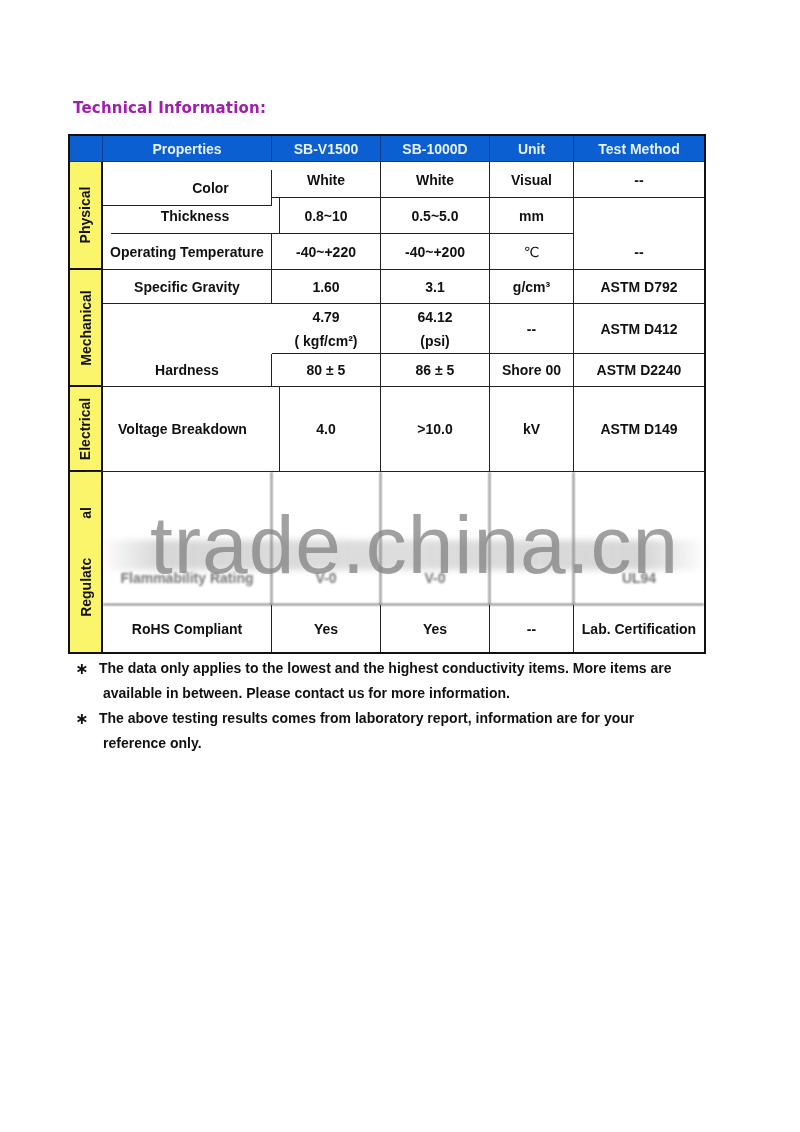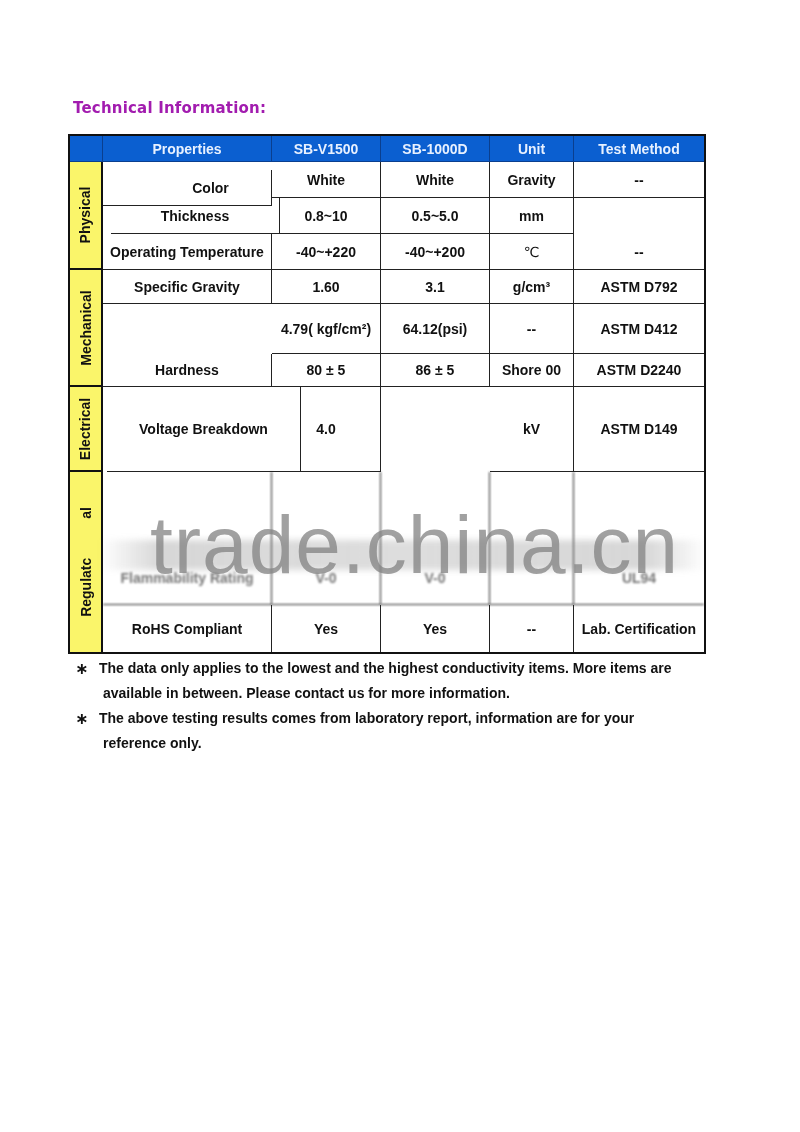--- a/index.html
+++ b/index.html
@@ -8,21 +8,21 @@
   .heading { position: absolute; left: 73px; top: 99px; font-family: "DejaVu Sans", sans-serif;
              font-weight: bold; font-size: 15px; color: #a21caf; letter-spacing: 0.2px; }
   .tbl { position: absolute; left: 68px; top: 134px; width: 638px; height: 520px;
          border: 2px solid #111; box-sizing: border-box; }
   .cell { position: absolute; box-sizing: border-box; display: flex; align-items: center;
           justify-content: center; text-align: center; font-weight: bold; font-size: 14px;
           line-height: 24px; border-right: 1.5px solid #222; border-bottom: 1.5px solid #222; }
   .hdr { background: #0b5fd0; color: #e8f1ff; font-size: 14px; border-color: #0a3f8f; }
   .sec { background: #faf56a; border-right: 2px solid #111; border-bottom: 2px solid #111; }
   .sec span { transform: rotate(-90deg); white-space: nowrap; font-size: 14px; color: #111; }
-  .multi { flex-direction: row; }
+  .multi { flex-direction: column; }
   .notes { position: absolute; left: 73px; top: 656px; width: 660px; font-size: 14px; font-weight: bold; color: #111; }
   .note { position: relative; padding-left: 26px; line-height: 25px; margin-bottom: 0px; }
   .note .star { position: absolute; left: 2px; top: 0; font-size: 16px; }
   .wm { position: absolute; left: 150px; top: 498px; font-family: "Liberation Sans", sans-serif;
         font-size: 82px; color: rgba(130,130,130,0.75); letter-spacing: 1px; pointer-events: none; }
   .blur-row { position: absolute; left: 100px; top: 540px; width: 606px; height: 30px;
               background: linear-gradient(90deg, rgba(255,255,255,0) 0%, rgba(140,140,140,0.35) 10%, rgba(120,120,120,0.25) 50%, rgba(140,140,140,0.35) 90%, rgba(255,255,255,0) 100%);
               filter: blur(3px); pointer-events: none; }
   .faded { color: rgba(0,0,0,0.55); filter: blur(1px); }
 </style>
@@ -49,21 +49,21 @@
   <div class="cell sec" style="left:0;top:251px;width:33px;height:85px;">
       <span>Electrical</span>
     </div>
   <div class="cell sec" style="left:0;top:336px;width:33px;height:180px;border-bottom:none;">
       <span style="white-space:pre;">Regulatc          al</span>
     </div>
 
   <div class="cell" style="left:33px;top:34px;width:169px;height:36px;padding-left:47px;">Color</div>
   <div class="cell" style="left:202px;top:26px;width:109px;height:36px;">White</div>
   <div class="cell" style="left:311px;top:26px;width:109px;height:36px;">White</div>
-  <div class="cell" style="left:420px;top:26px;width:84px;height:36px;">Gravity</div>
+  <div class="cell" style="left:420px;top:26px;width:84px;height:36px;">Visual</div>
   <div class="cell" style="left:504px;top:26px;width:130px;height:36px;border-right:none;">--</div>
 
   <div class="cell" style="left:41px;top:62px;width:169px;height:36px;">Thickness</div>
   <div class="cell" style="left:202px;top:62px;width:109px;height:36px;">0.8~10</div>
   <div class="cell" style="left:311px;top:62px;width:109px;height:36px;">0.5~5.0</div>
   <div class="cell" style="left:420px;top:62px;width:84px;height:36px;">mm</div>
 
   <div class="cell" style="left:33px;top:98px;width:169px;height:36px;">Operating Temperature</div>
   <div class="cell" style="left:202px;top:98px;width:109px;height:36px;">-40~+220</div>
   <div class="cell" style="left:311px;top:98px;width:109px;height:36px;">-40~+200</div>
@@ -86,22 +86,23 @@
   </div>
   <div class="cell" style="left:420px;top:168px;width:84px;height:50px;">--</div>
   <div class="cell" style="left:504px;top:168px;width:130px;height:50px;border-right:none;">ASTM D412</div>
 
   <div class="cell" style="left:33px;top:218px;width:169px;height:33px;">Hardness</div>
   <div class="cell" style="left:202px;top:218px;width:109px;height:33px;">80 ± 5</div>
   <div class="cell" style="left:311px;top:218px;width:109px;height:33px;">86 ± 5</div>
   <div class="cell" style="left:420px;top:218px;width:84px;height:33px;">Shore 00</div>
   <div class="cell" style="left:504px;top:218px;width:130px;height:33px;border-right:none;">ASTM D2240</div>
 
-  <div class="cell" style="left:37px;top:251px;width:194px;height:85px;">Voltage Breakdown</div>
+  <div class="cell" style="left:16px;top:251px;width:194px;height:85px;">Voltage Breakdown</div>
   <div class="cell" style="left:202px;top:251px;width:109px;height:85px;">4.0</div>
+  <div class="cell" style="left:311px;top:251px;width:109px;height:85px;">&gt;10.0</div>
   <div class="cell" style="left:420px;top:251px;width:84px;height:85px;">kV</div>
   <div class="cell" style="left:504px;top:251px;width:130px;height:85px;border-right:none;">ASTM D149</div>
 
   <div class="cell faded" style="left:33px;top:336px;width:169px;height:133px;align-items:flex-end;padding-bottom:14px;">Flammability Rating</div>
   <div class="cell faded" style="left:202px;top:336px;width:109px;height:133px;align-items:flex-end;padding-bottom:14px;">V-0</div>
   <div class="cell faded" style="left:311px;top:336px;width:109px;height:133px;align-items:flex-end;padding-bottom:14px;">V-0</div>
   <div class="cell faded" style="left:420px;top:336px;width:84px;height:133px;"></div>
   <div class="cell faded" style="left:504px;top:336px;width:130px;height:133px;border-right:none;align-items:flex-end;padding-bottom:14px;">UL94</div>
 
   <div class="cell" style="left:33px;top:469px;width:169px;height:47px;border-bottom:none;">RoHS Compliant</div>

